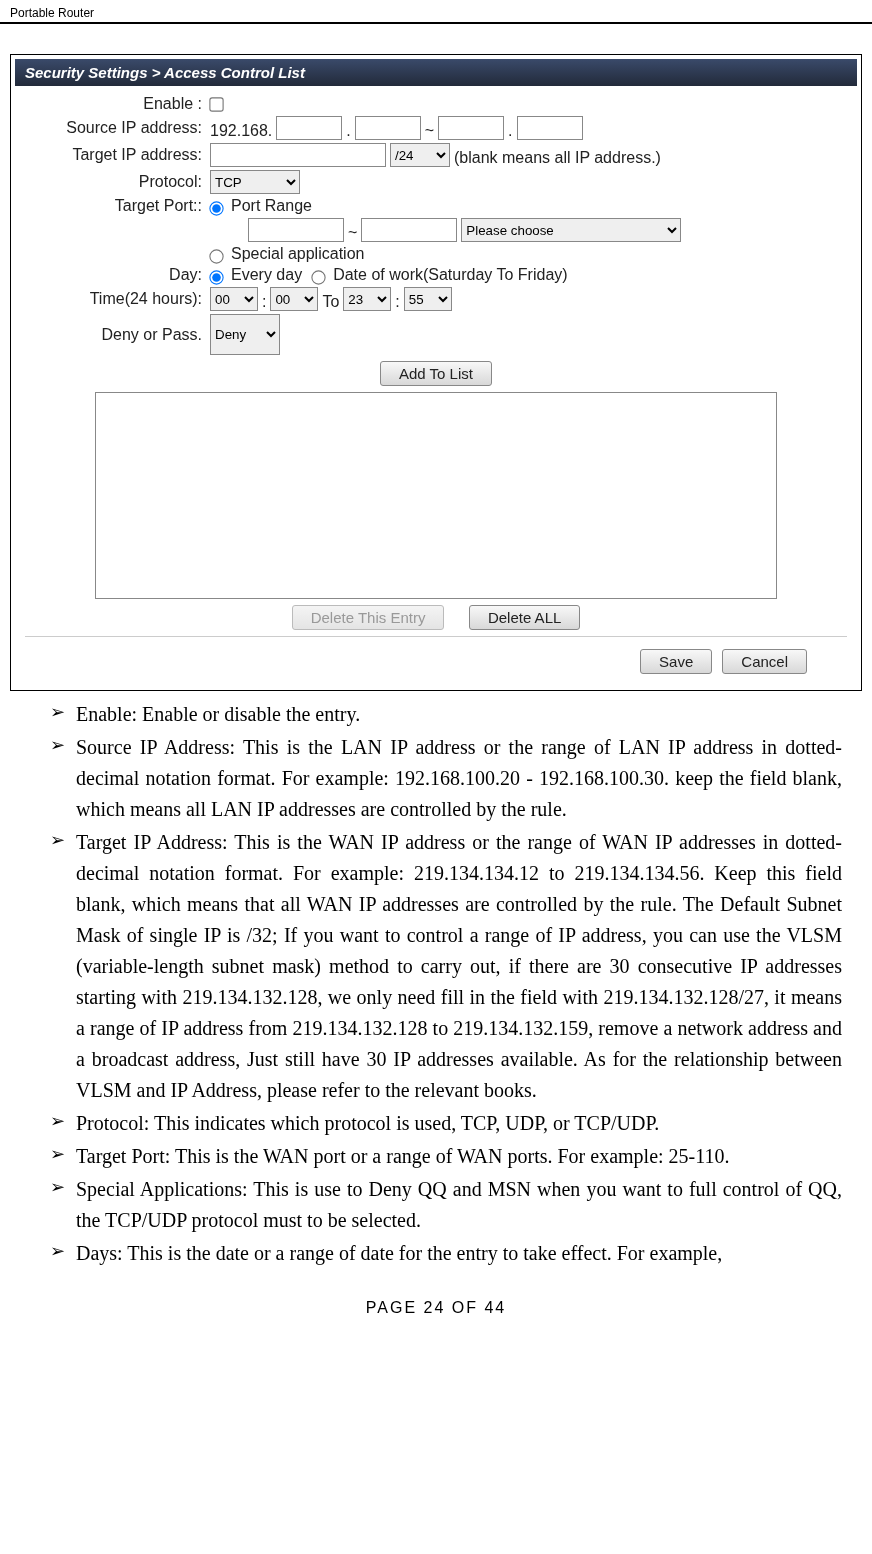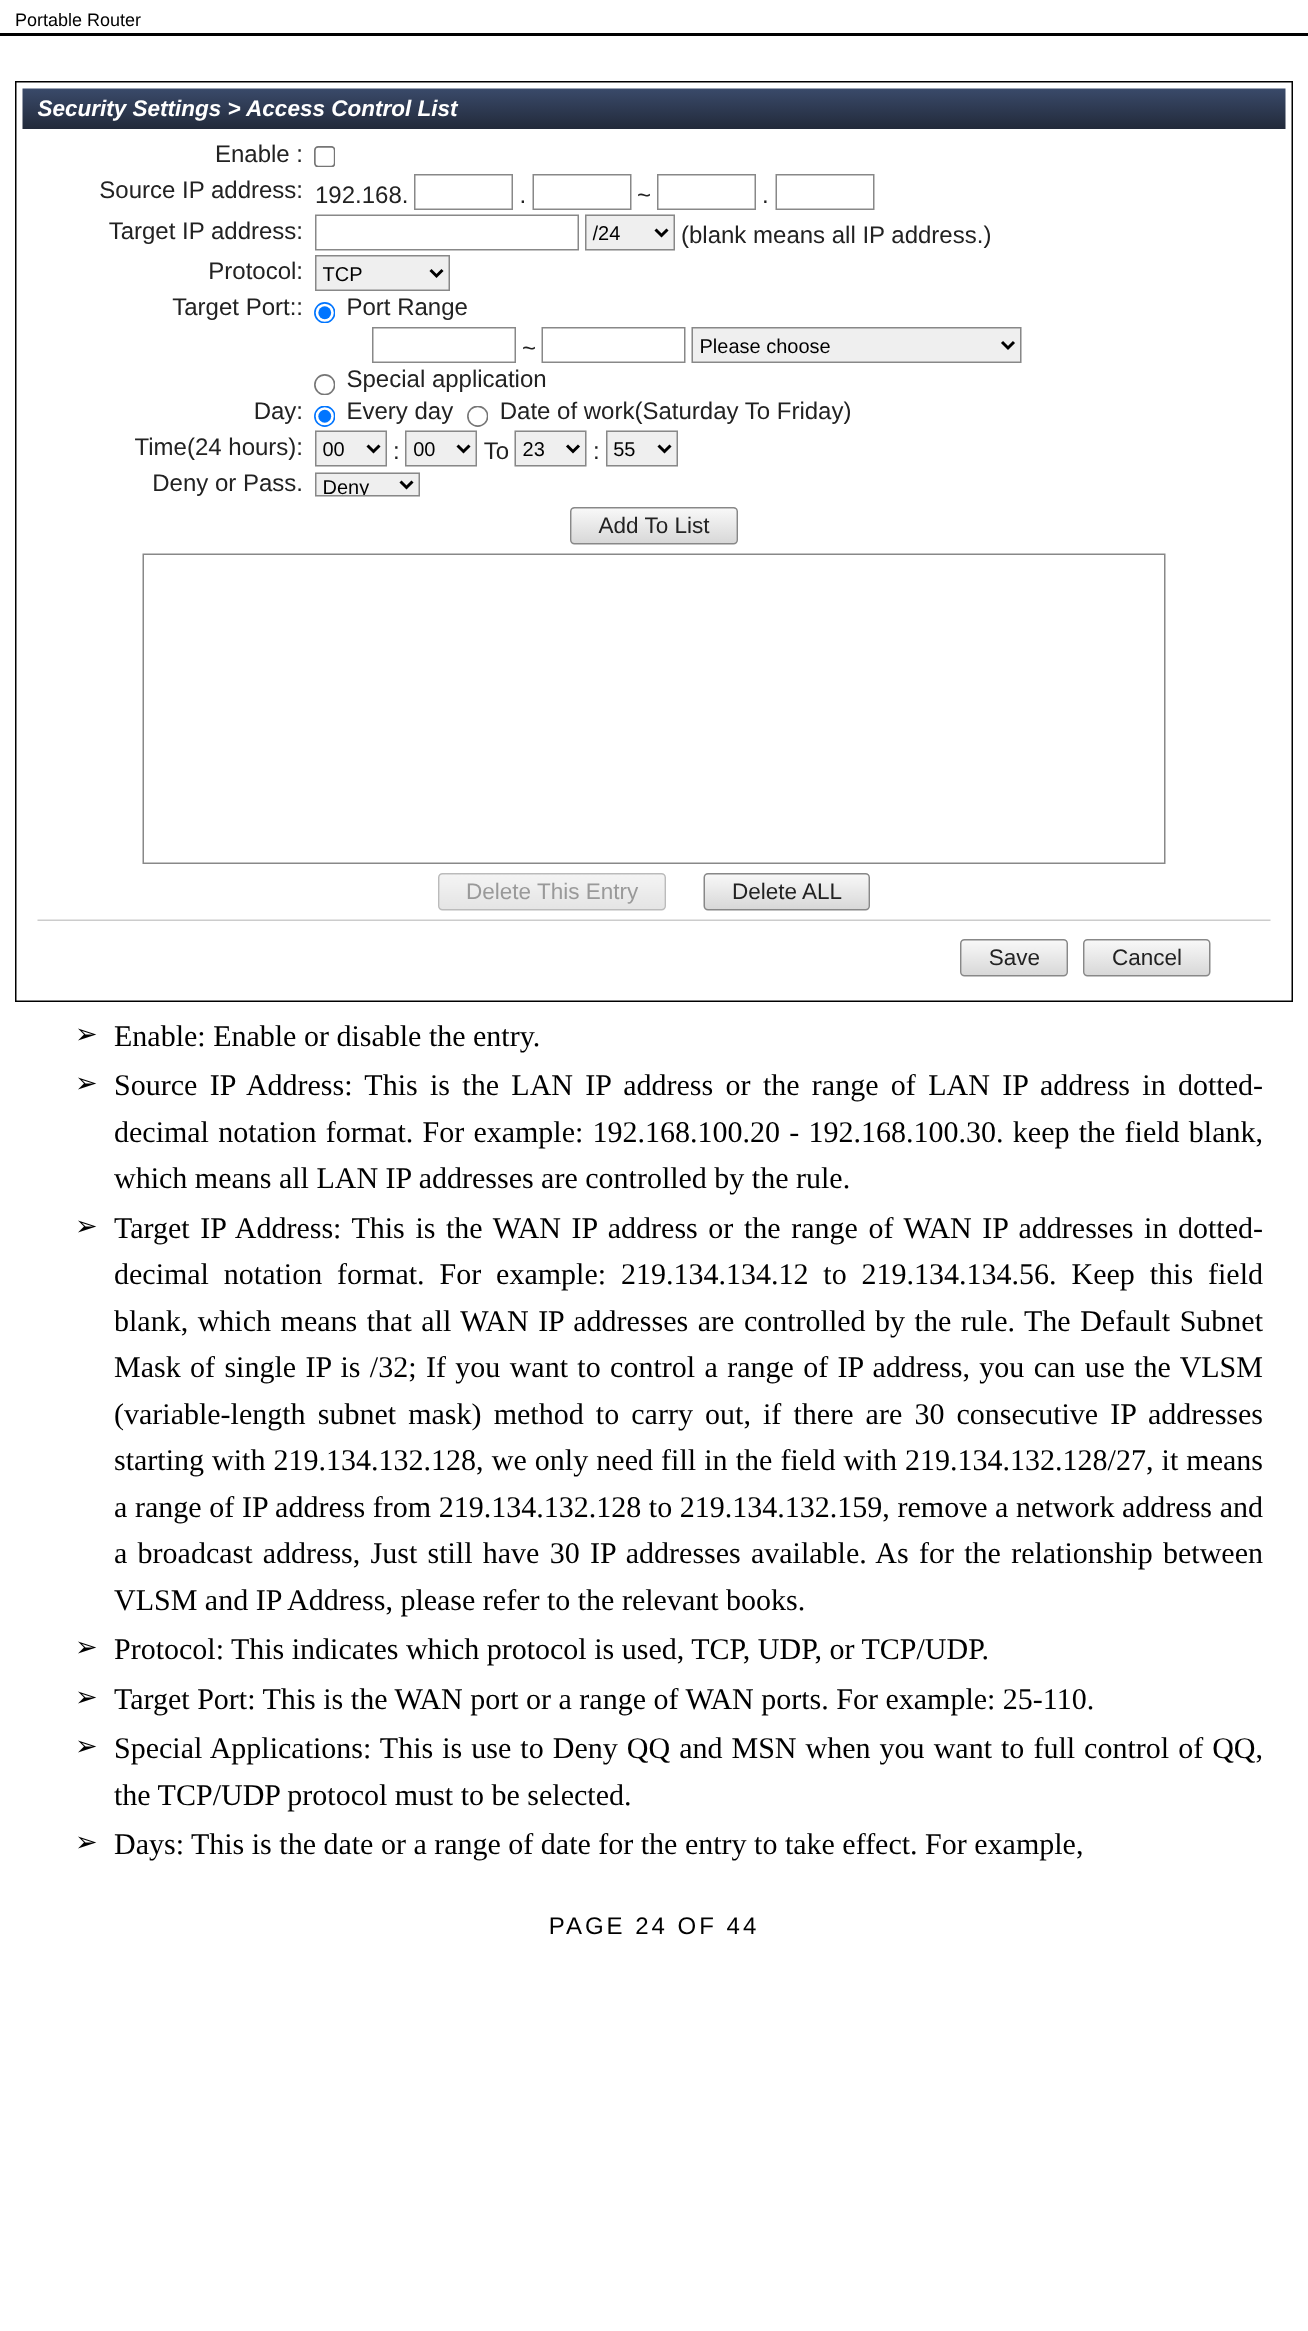--- a/index.html
+++ b/index.html
@@ -95,21 +95,21 @@
     background: #efefef;
   }
   select.time {
     width: 48px;
     height: 24px;
     border: 1px solid #888;
     background: #efefef;
   }
   select.deny {
     width: 70px;
-    height: 16px;
+    height: 41px;
     border: 1px solid #888;
     background: #efefef;
   }
   input[type=checkbox], input[type=radio] {
     margin: 0 4px 0 0;
     transform: scale(1.1);
   }
   .btn {
     background: linear-gradient(#f8f8f8, #d8d8d8);
     border: 1px solid #888;

